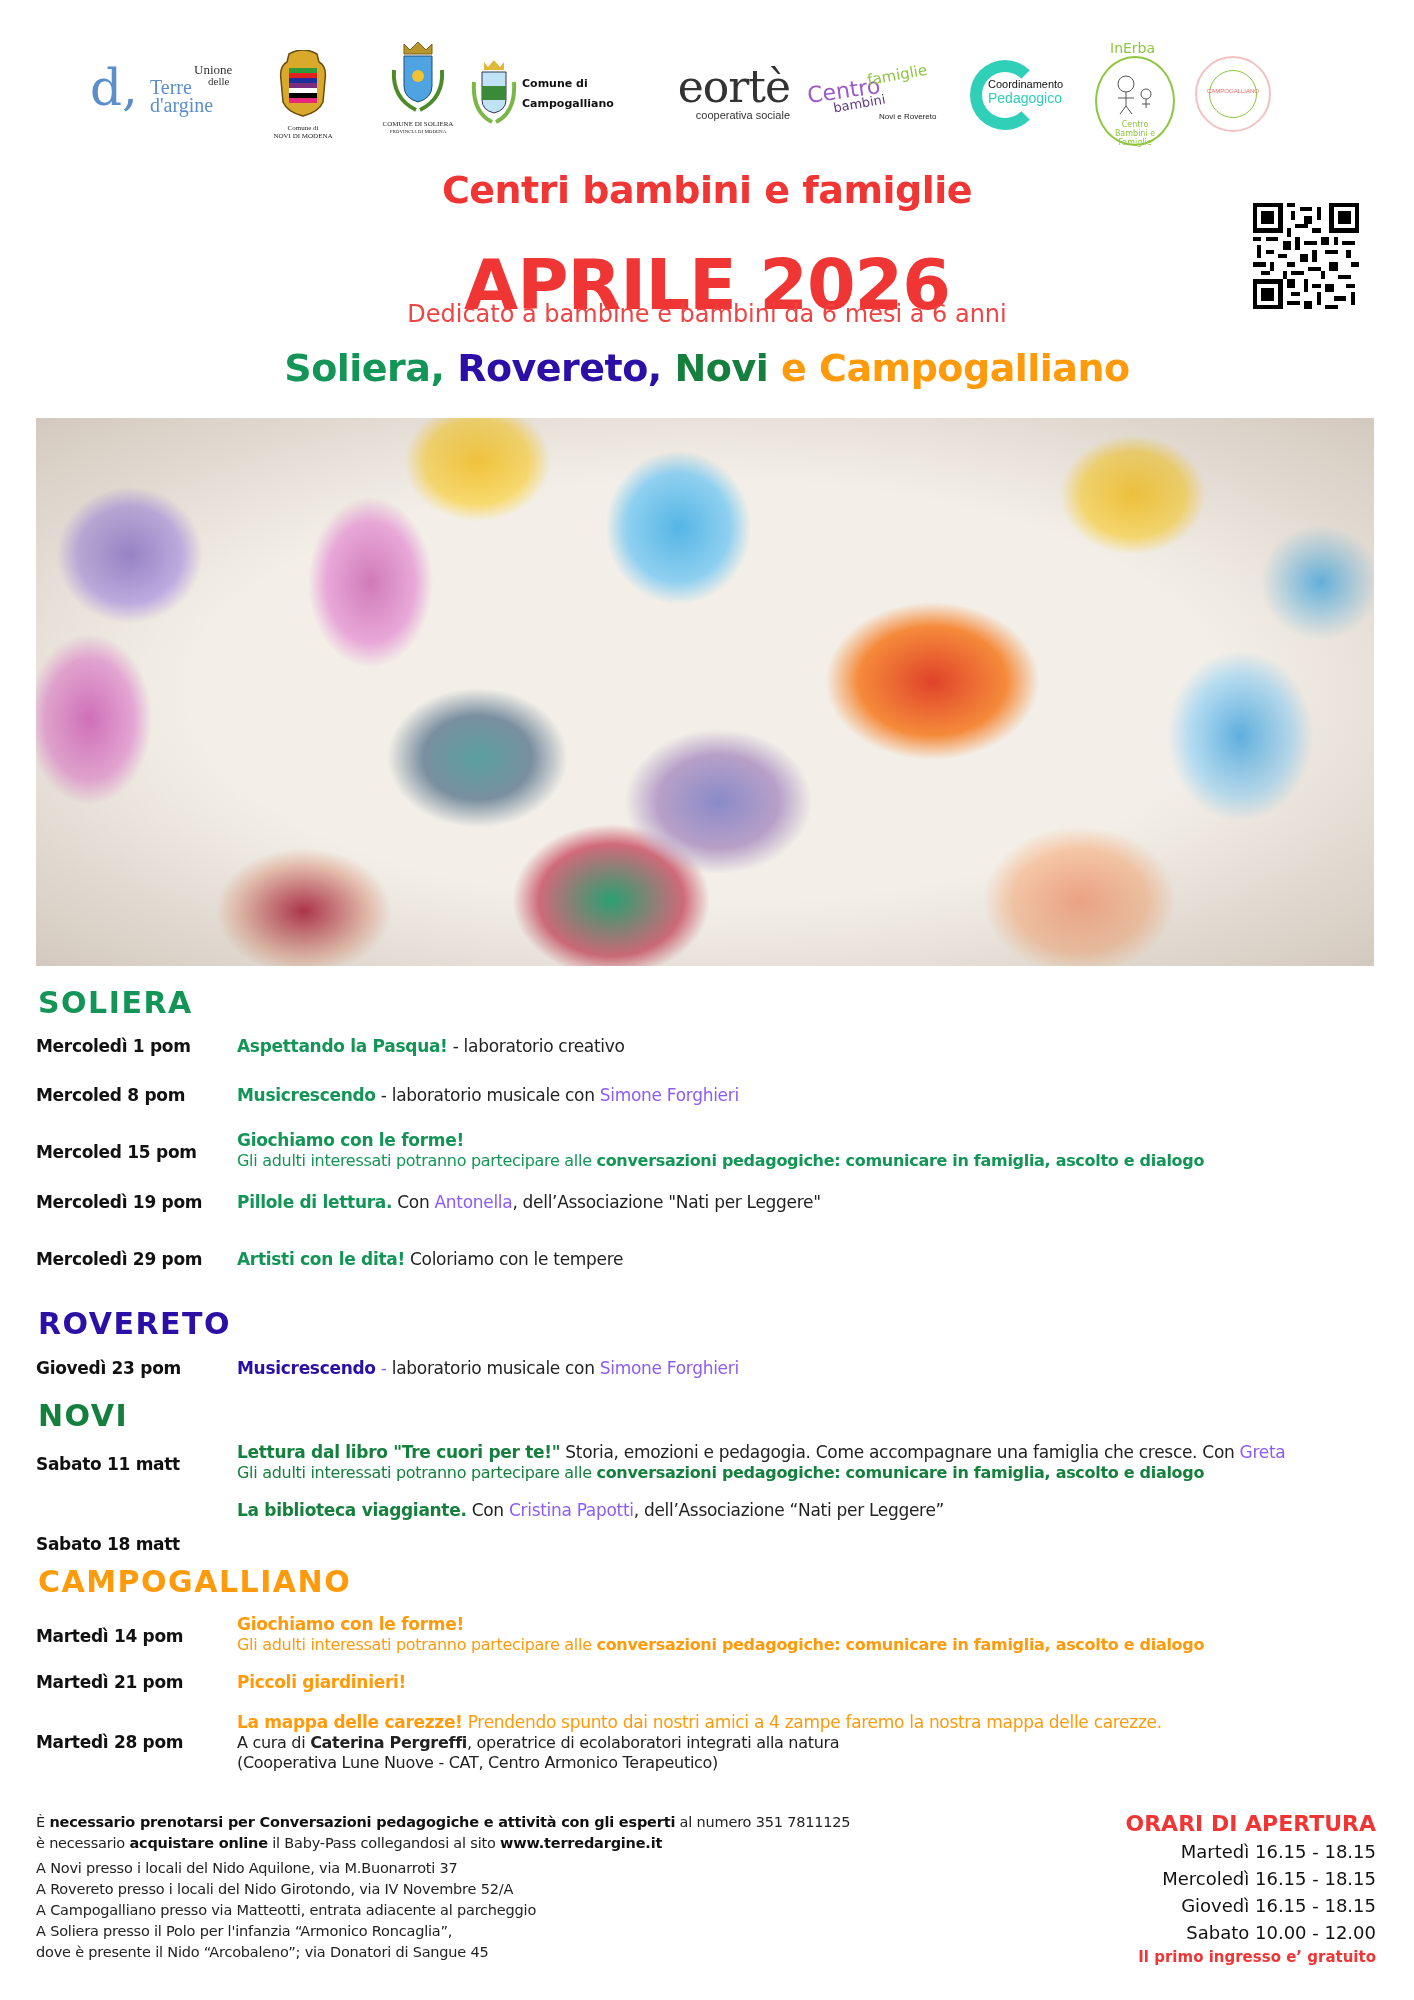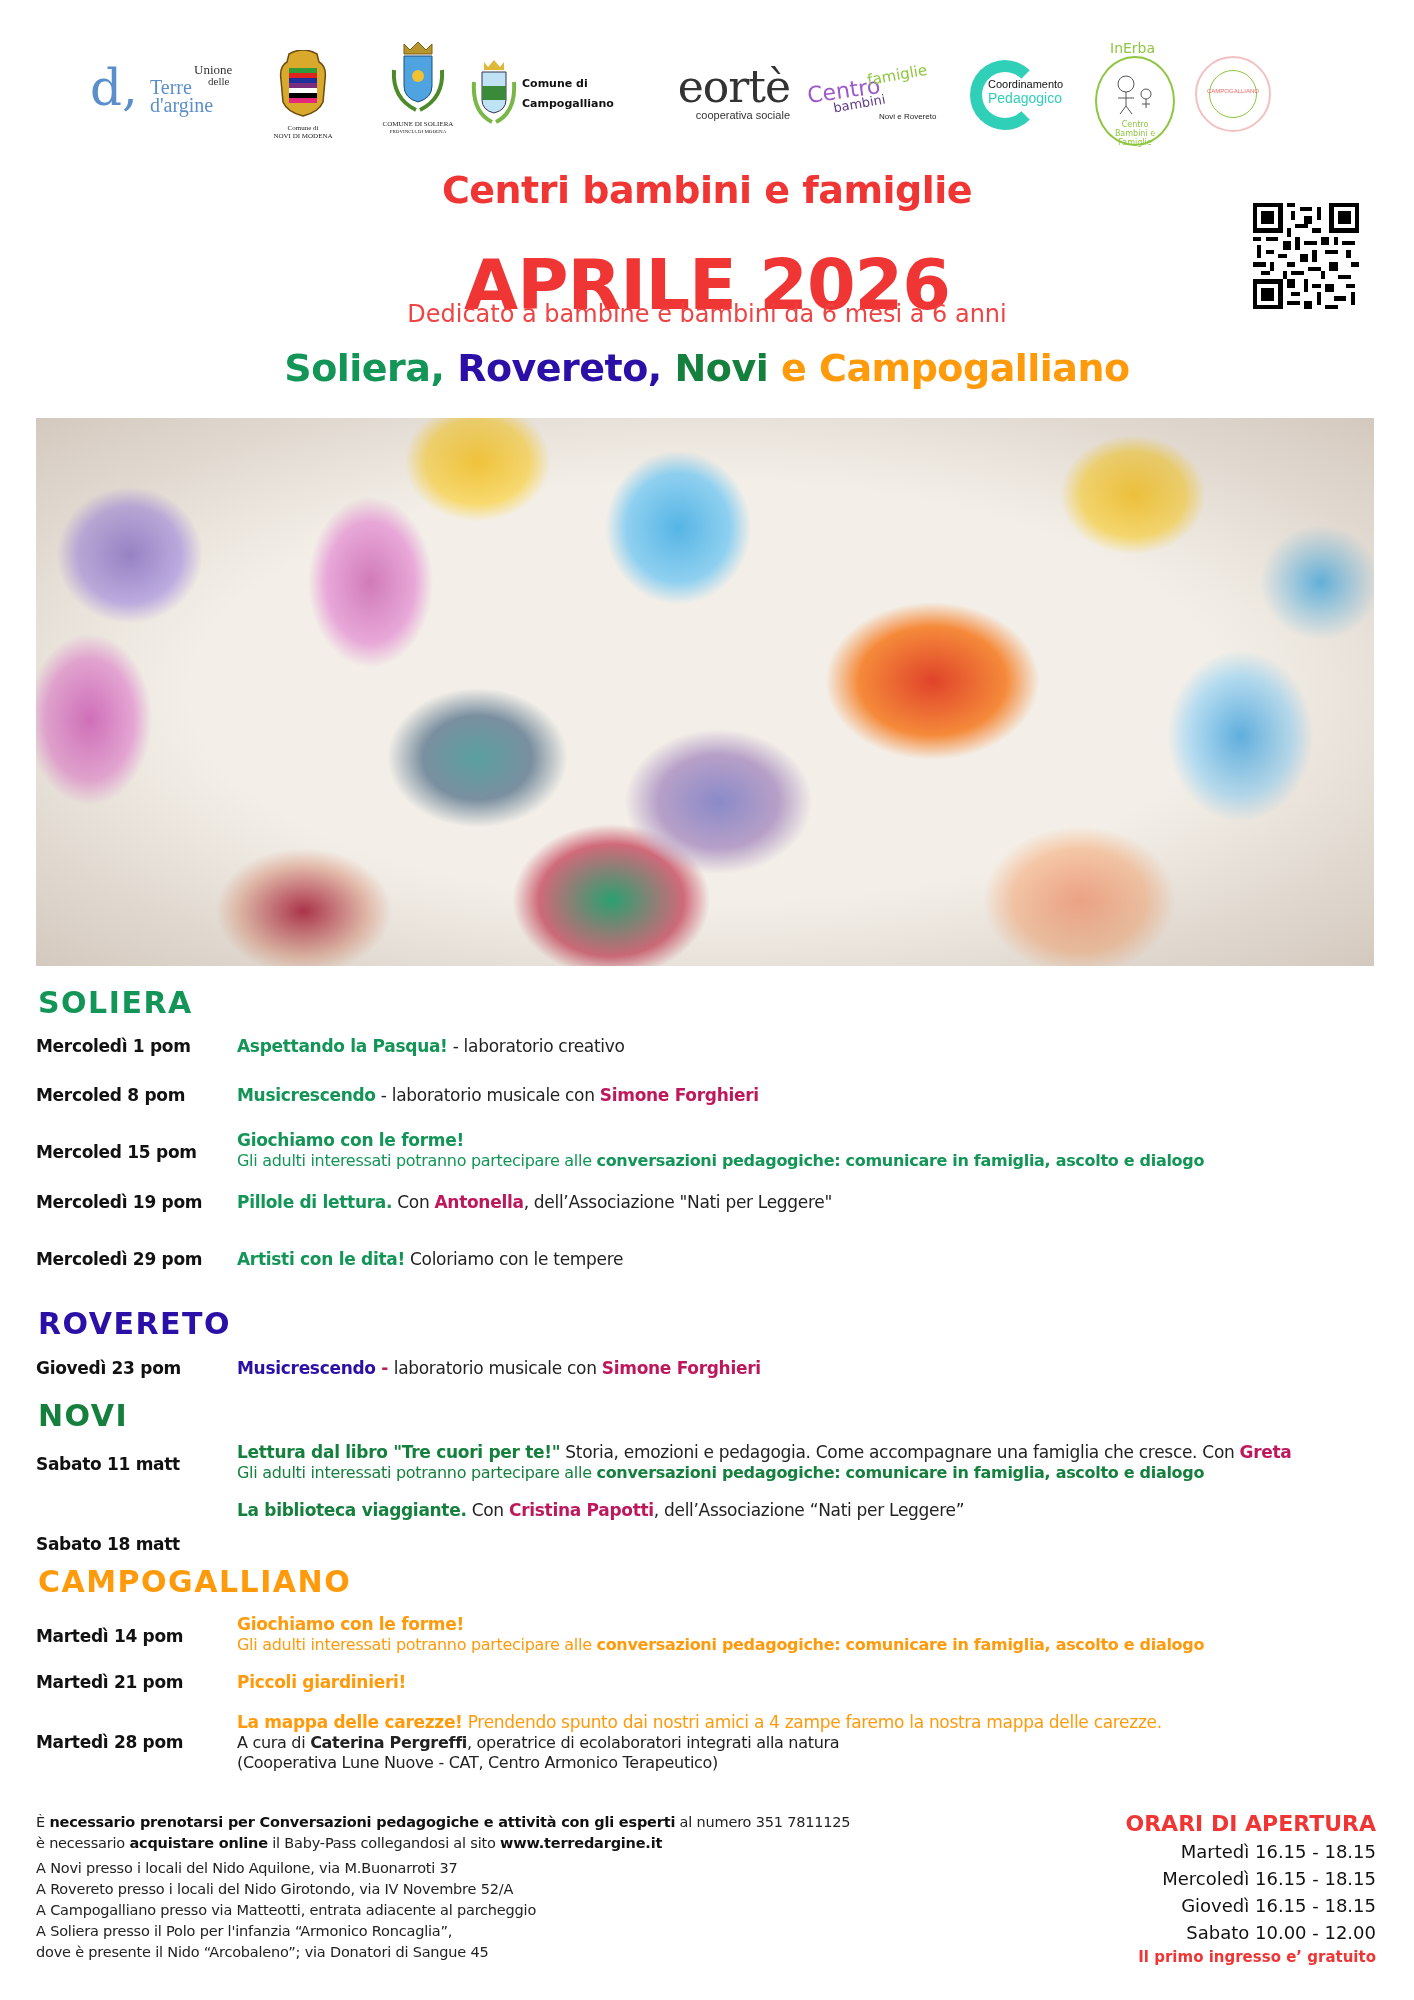--- a/index.html
+++ b/index.html
@@ -77,21 +77,21 @@
       radial-gradient(ellipse 6% 14% at 96% 30%, #60b8e8 0%, transparent 75%),
       #f3efe8; }
   .photo .vig { position: absolute; inset: 0; background: radial-gradient(ellipse 70% 70% at 50% 50%, transparent 55%, rgba(120,90,70,0.25) 100%); }
 
   
   .sec-title { position: absolute; left: 38px; font-family: "DejaVu Sans", sans-serif; font-weight: bold; font-size: 30px; letter-spacing: 1.5px; }
   .row { position: absolute; left: 36px; width: 1370px; }
   .row .day { position: absolute; left: 0; top: 0; width: 200px; font-family: "DejaVu Sans", sans-serif; font-weight: bold; font-size: 17px; color: #111; letter-spacing: -0.3px; }
   .row .desc { position: absolute; left: 201px; top: 0; width: 1170px; font-family: "DejaVu Sans", sans-serif; font-size: 17px; color: #222; line-height: 21px; letter-spacing: -0.3px; white-space: nowrap; }
   .row .desc .act { font-weight: bold; }
-  .row .desc .b { font-weight: bold; color: #be185d; }
+  .row .desc .b { font-weight: normal; color: #8b5cf6; }
   .row .desc .note { font-size: 16px; line-height: 20px; }
   .row .desc .note .nb { font-weight: bold; }
 
   
   .foot { position: absolute; left: 36px; top: 1812px; width: 820px; font-family: "DejaVu Sans", sans-serif; font-size: 14.5px; color: #222; line-height: 21px; letter-spacing: -0.2px; }
   .foot .b { font-weight: bold; color: #111; }
   .foot .gap { height: 4px; }
   .hours { position: absolute; right: 38px; top: 1810px; width: 340px; text-align: right; font-family: "DejaVu Sans", sans-serif; }
   .hours .ht { font-weight: bold; font-size: 22px; color: #f03535; line-height: 28px; }
   .hours .hl { font-size: 18px; color: #111; line-height: 27px; }

